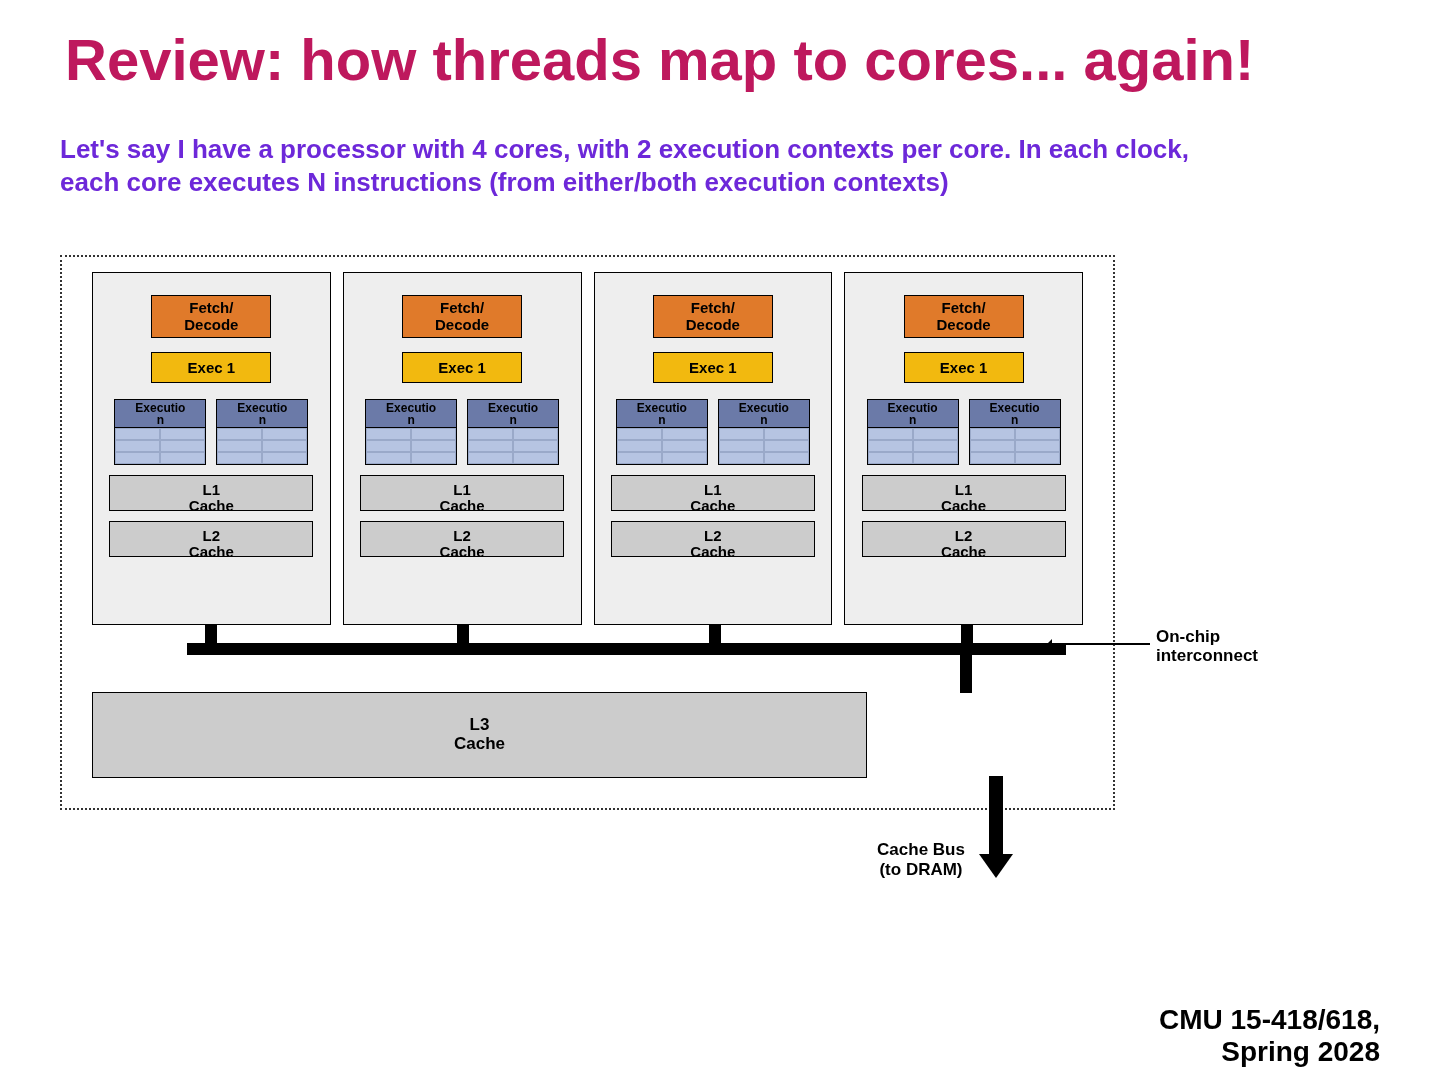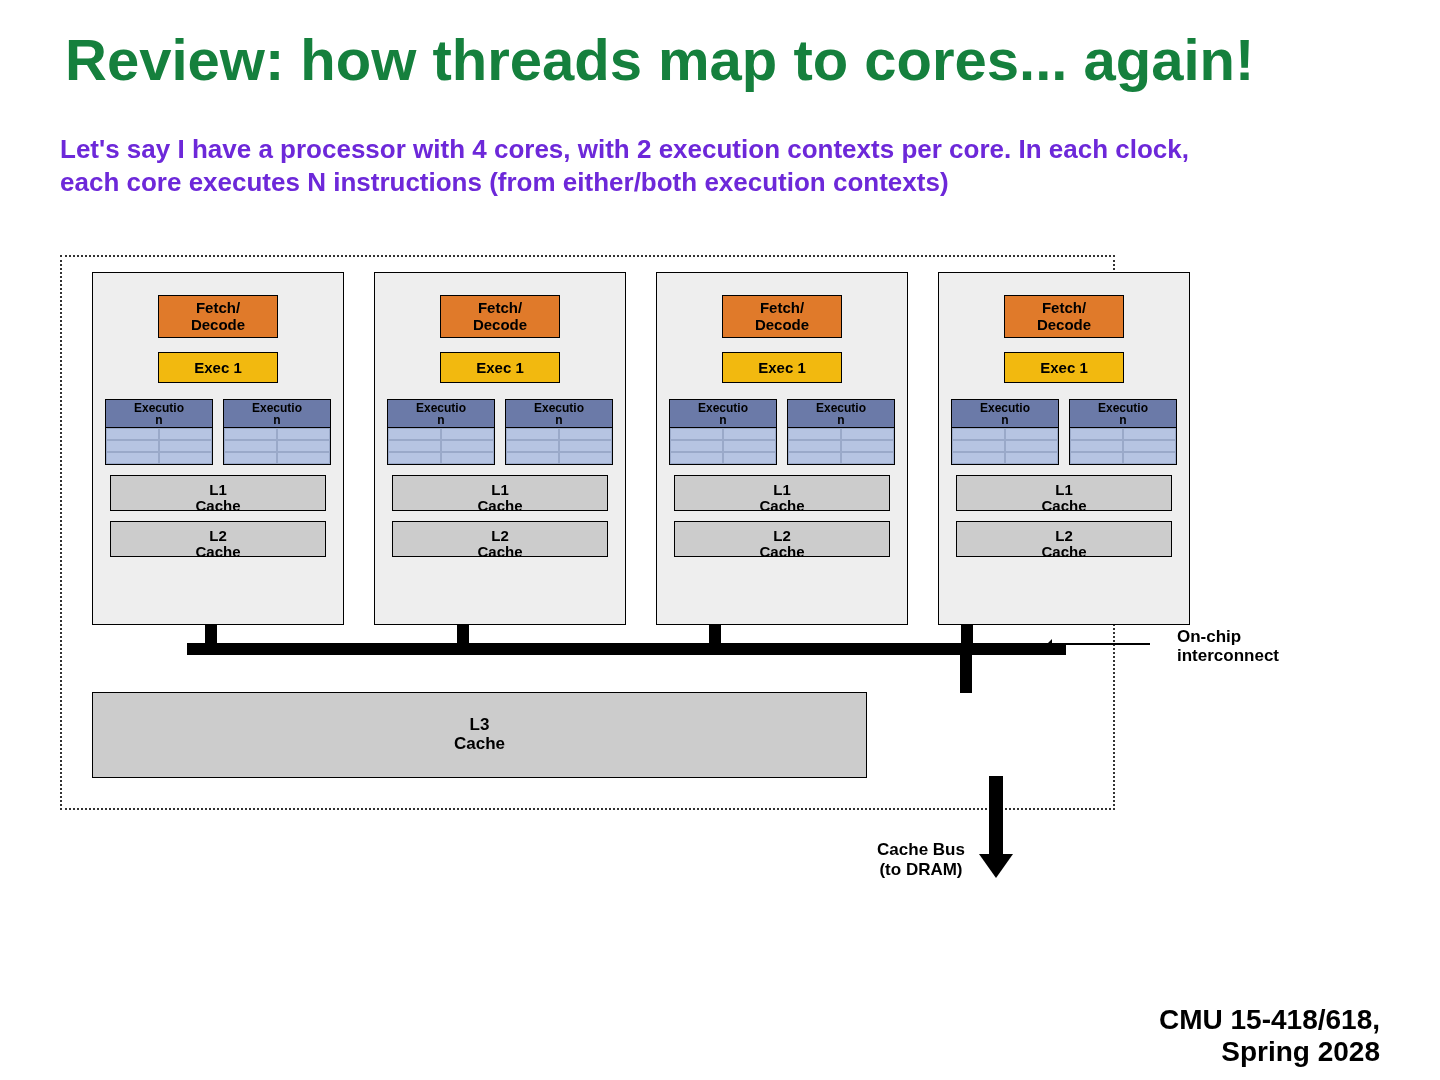--- a/index.html
+++ b/index.html
@@ -11,21 +11,21 @@
     position: relative;
     overflow: hidden;
   }
   .title {
     position: absolute;
     left: 65px;
     top: 30px;
     font-size: 58px;
     font-weight: 700;
     line-height: 1.05;
-    color: #15803d;
+    color: #be185d;
   }
   .subtitle {
     position: absolute;
     left: 60px;
     top: 133px;
     font-size: 26px;
     font-weight: 700;
     color: #6d28d9;
     max-width: 1160px;
     line-height: 1.25;
@@ -39,21 +39,21 @@
     border: 2px dotted #333;
     background: #fff;
   }
   .cores {
     position: absolute;
     left: 30px;
     top: 15px;
     right: 30px;
     display: flex;
     justify-content: space-between;
-    gap: 30px;
+    gap: 12px;
   }
   .core {
     flex: 1;
     background: #eee;
     border: 1px solid #000;
     padding: 22px 12px 8px 12px;
     display: flex;
     flex-direction: column;
     align-items: center;
     height: 353px;
@@ -79,21 +79,21 @@
     padding: 6px 12px;
   }
   .ctx-row {
     margin-top: 16px;
     display: flex;
     gap: 10px;
     width: 100%;
     justify-content: center;
   }
   .ctx {
-    width: 108px;
+    width: 92px;
     border: 1px solid #000;
     display: flex;
     flex-direction: column;
   }
   .ctx-label {
     background: #6b7aa8;
     color: #000;
     font-size: 12px;
     font-weight: 700;
     text-align: center;
@@ -192,21 +192,20 @@
     border: 6px solid transparent;
     border-right-color: #000;
   }
   .onchip-label {
     position: absolute;
     left: 1156px;
     top: 628px;
     font-size: 17px;
     font-weight: 700;
     line-height: 1.1;
-    margin-left: 21px;
   }
   .membus-arrow {
     position: absolute;
     left: 989px;
     top: 776px;
     width: 14px;
     height: 80px;
     background: #000;
   }
   .membus-arrow::after {

